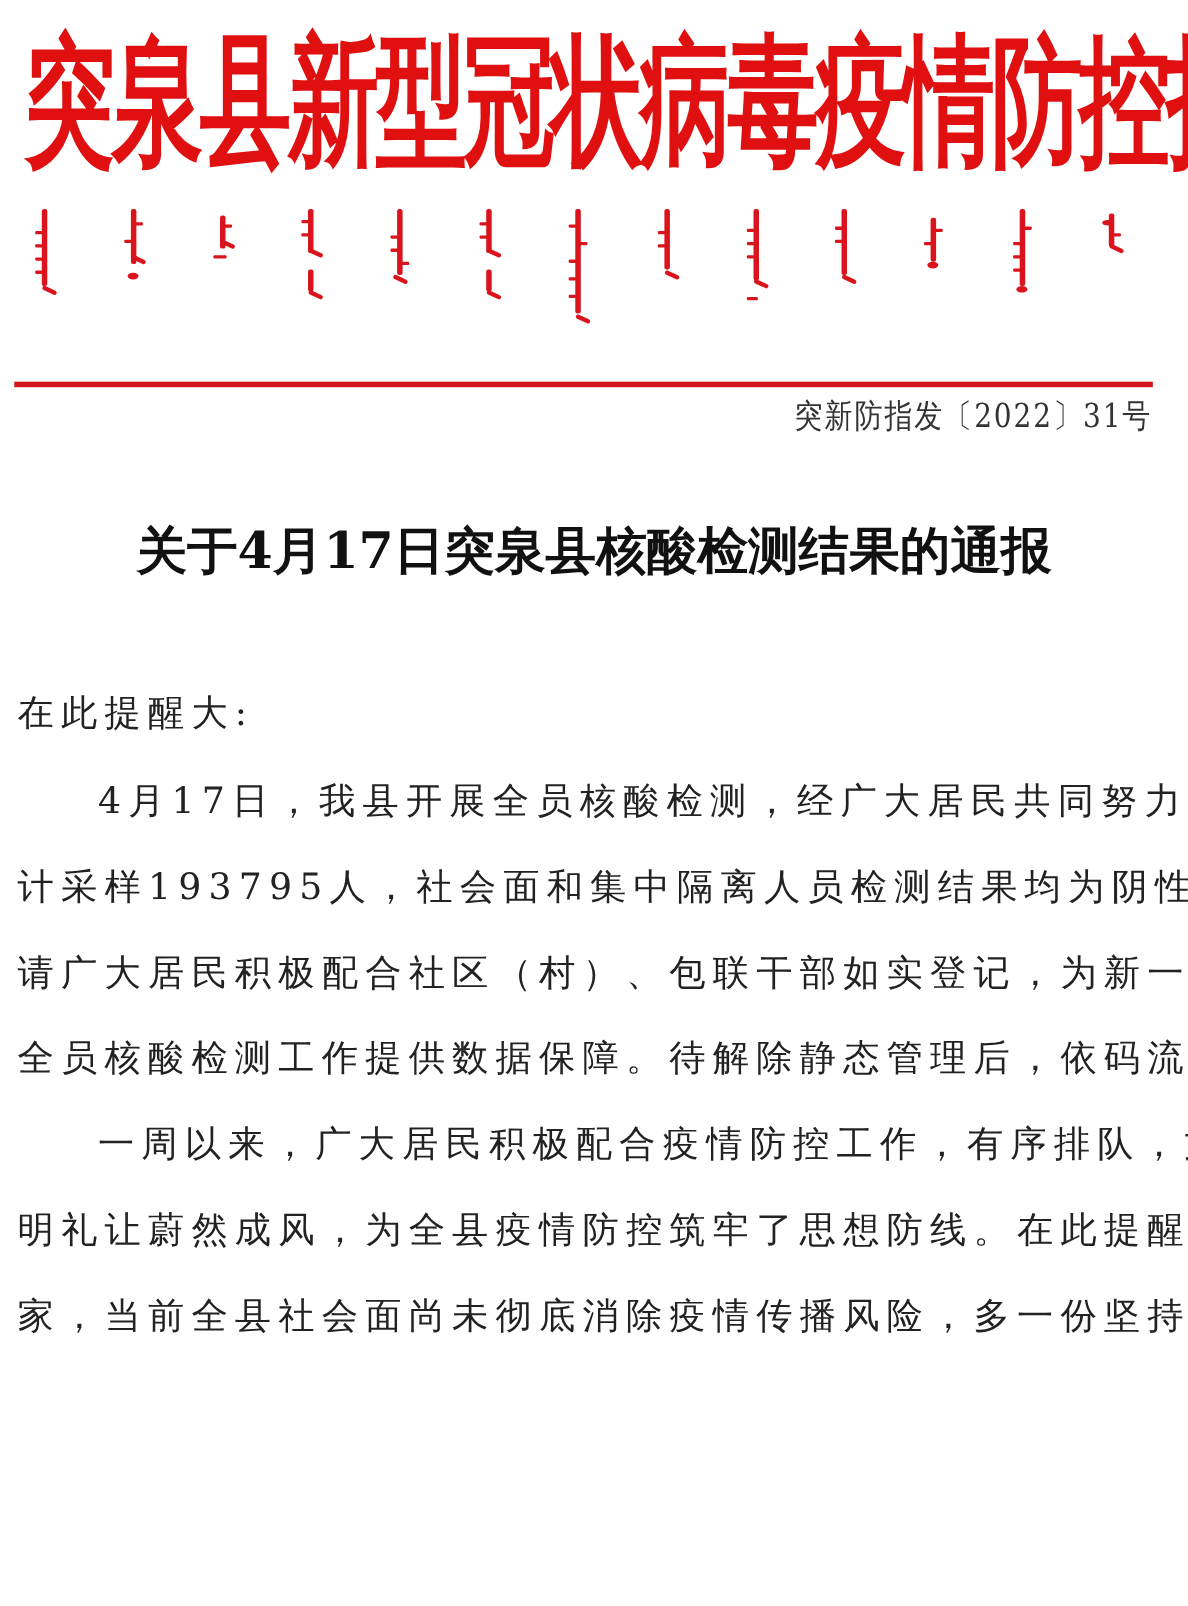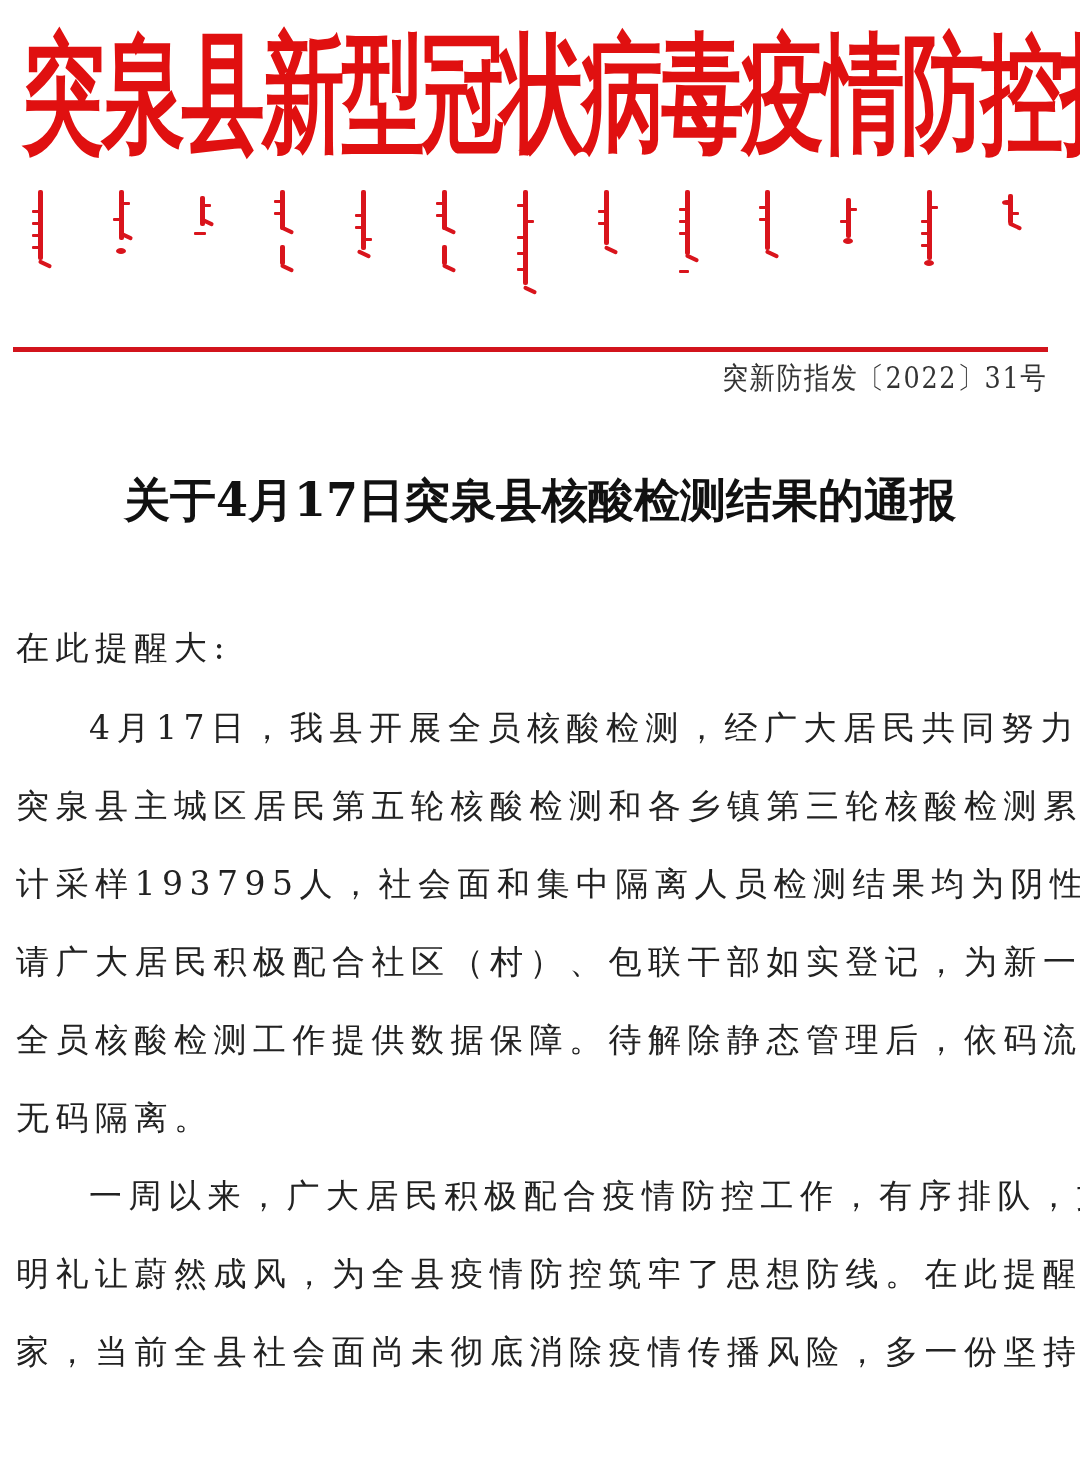--- a/index.html
+++ b/index.html
@@ -242,23 +242,21 @@
 
   <div class="red-rule"></div>
 
   <div class="doc-number">突新防指发〔2022〕31号</div>
 
   <div class="doc-title">关于4月17日突泉县核酸检测结果的通报</div>
 
   <div class="body-text">
     <div class="line salutation">在此提醒大:</div>
     <div class="line indent">4月17日，我县开展全员核酸检测，经广大居民共同努力，</div>
-    <div class="line">突泉县主城区居民第五轮核酸检测和各乡镇第三轮核酸检测累</div>
     <div class="line">计采样193795人，社会面和集中隔离人员检测结果均为阴性。</div>
     <div class="line">请广大居民积极配合社区（村）、包联干部如实登记，为新一轮</div>
     <div class="line">全员核酸检测工作提供数据保障。待解除静态管理后，依码流动、</div>
-    <div class="line">无码隔离。</div>
     <div class="line indent">一周以来，广大居民积极配合疫情防控工作，有序排队，文</div>
     <div class="line">明礼让蔚然成风，为全县疫情防控筑牢了思想防线。在此提醒大</div>
     <div class="line">家，当前全县社会面尚未彻底消除疫情传播风险，多一份坚持，</div>
   </div>
 
 </div>
 
 </body></html>

